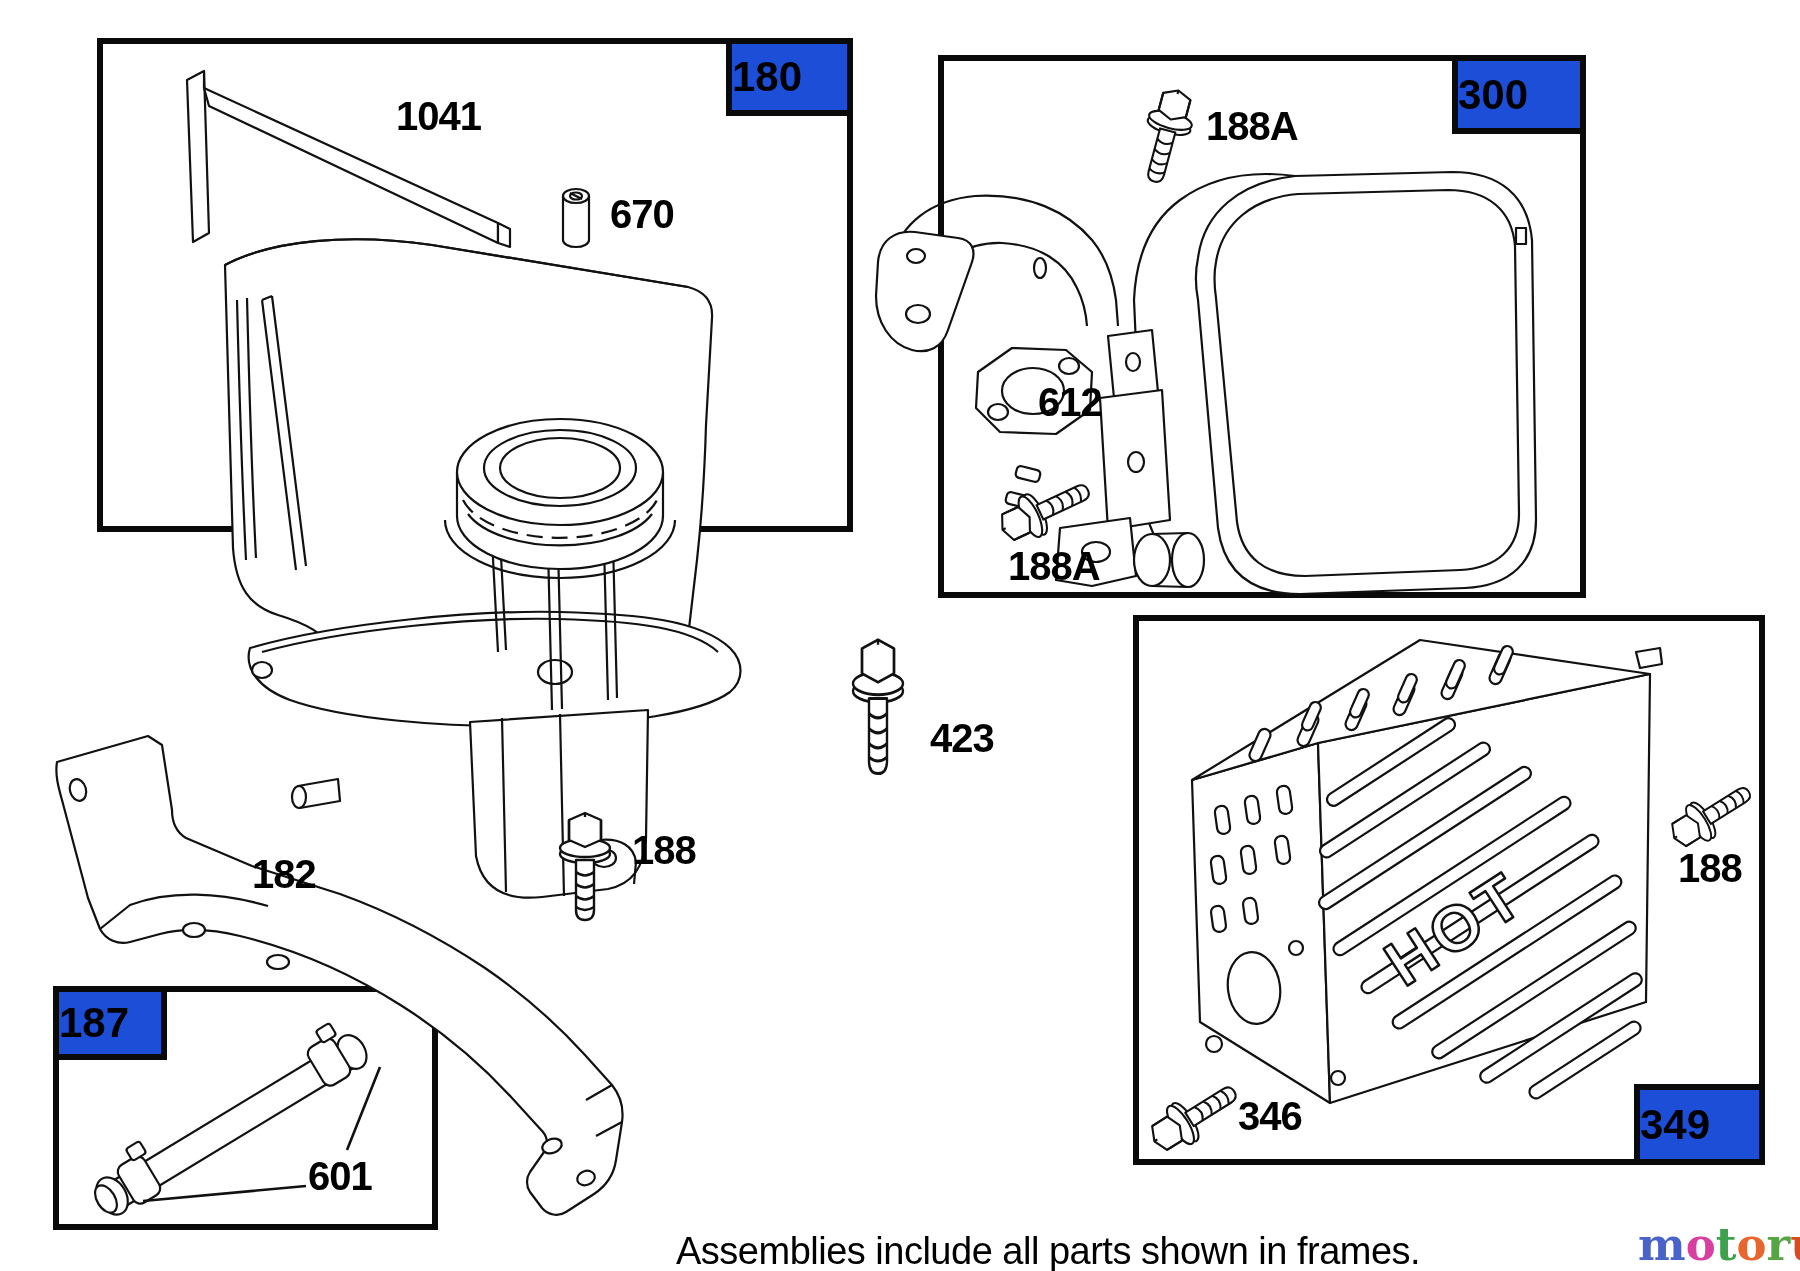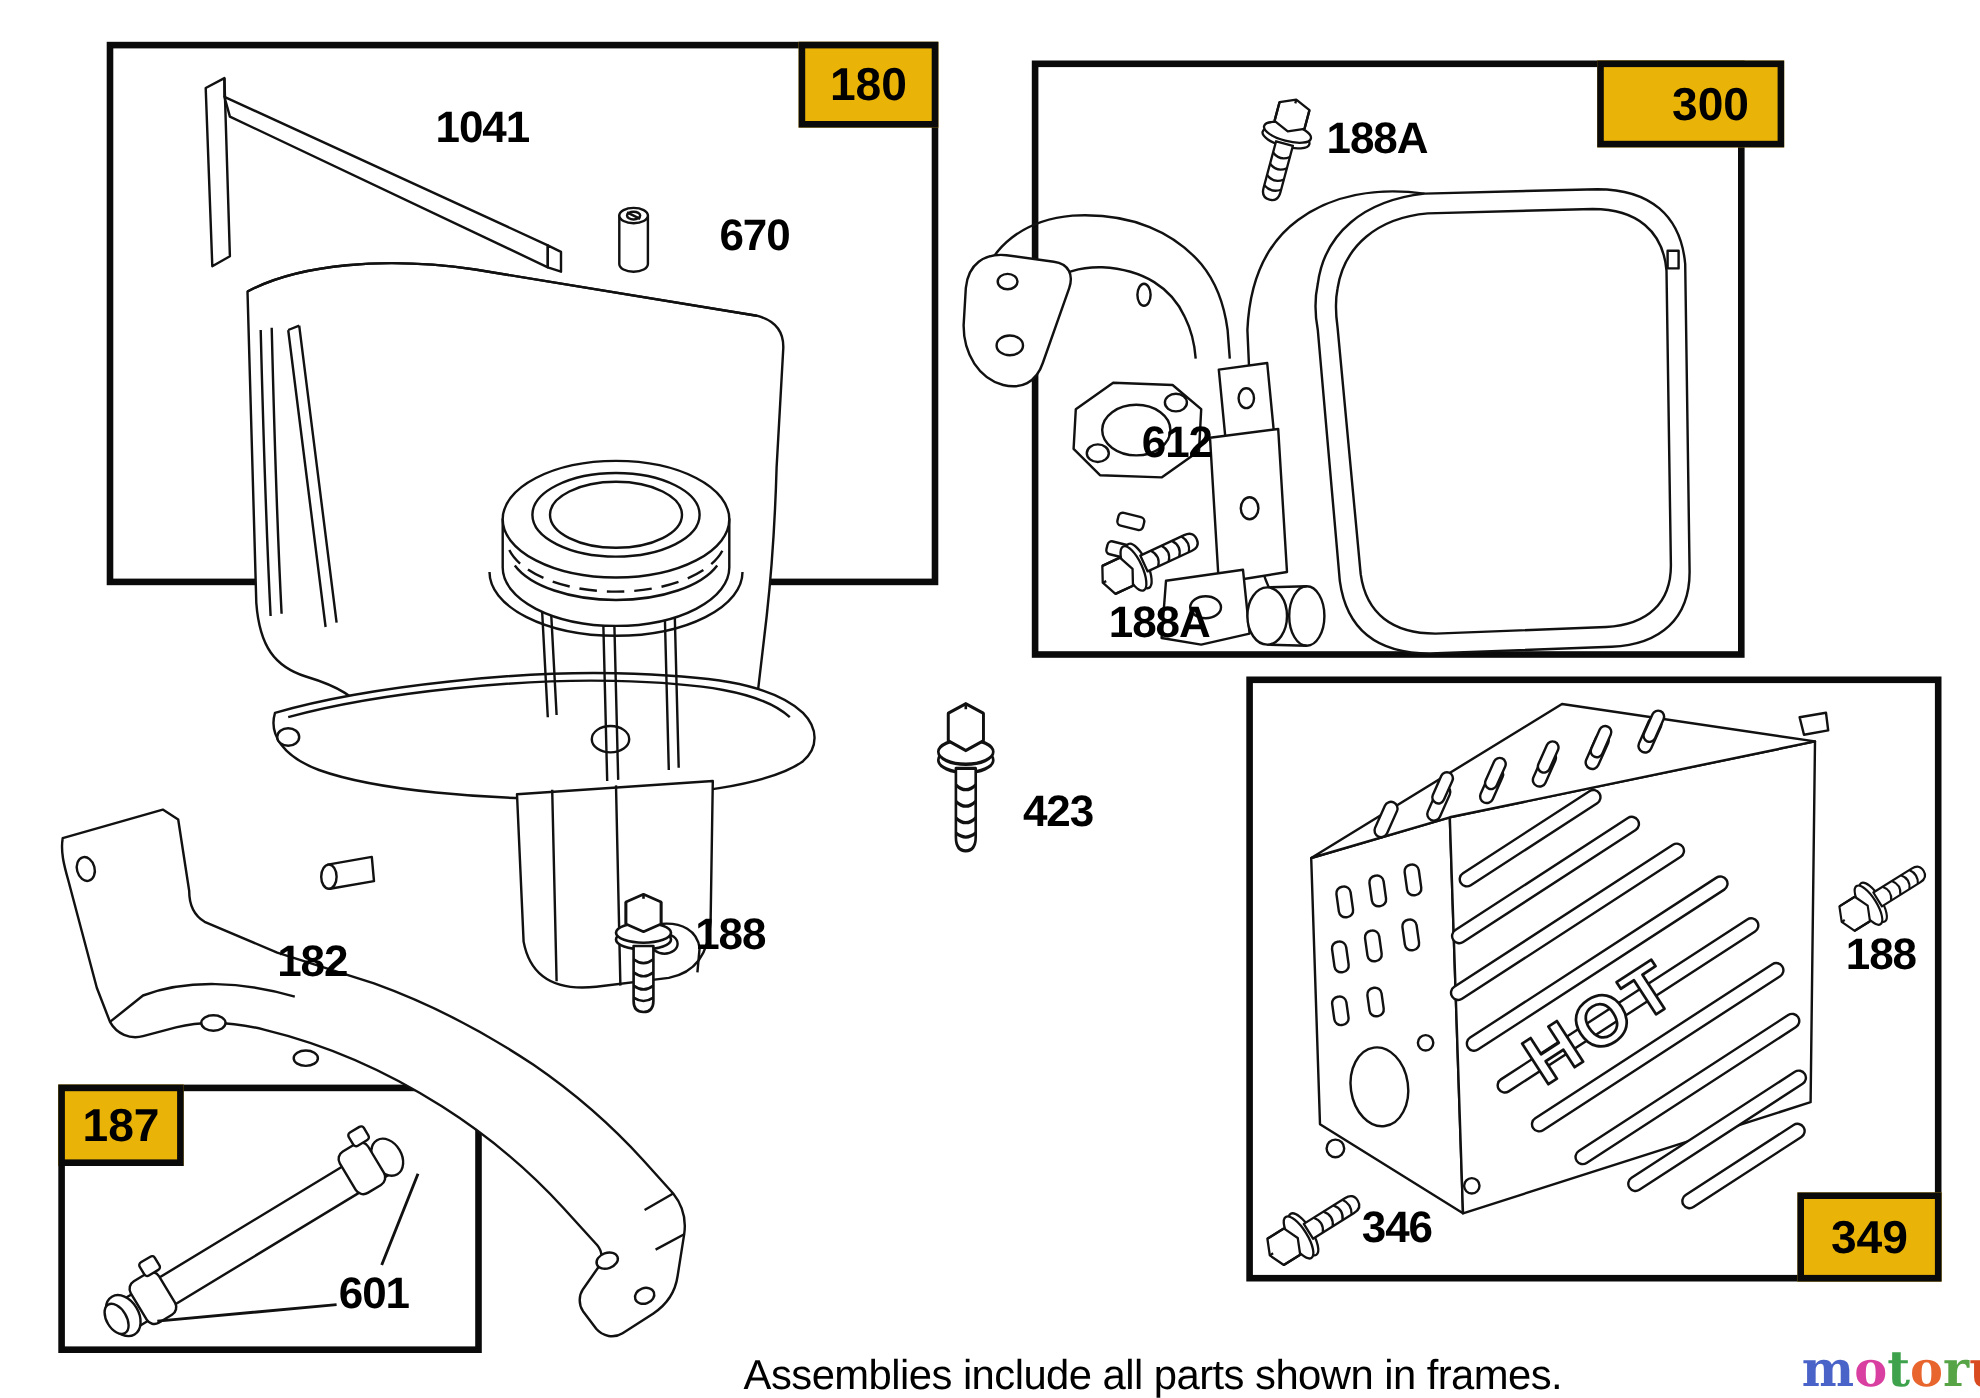--- a/index.html
+++ b/index.html
@@ -1,20 +1,20 @@
 <!DOCTYPE html>
 <html><head>
 <meta charset="utf-8">
 <style>
   html,body{margin:0;padding:0;background:#ffffff;}
   .canvas{position:relative;width:1800px;height:1271px;background:#ffffff;overflow:hidden;
           font-family:"Liberation Sans",sans-serif;color:#000;}
   .frame{position:absolute;border:6px solid #0a0a0a;background:transparent;}
-  .tag{position:absolute;border:6px solid #0a0a0a;background:#eab308;display:flex;
-       align-items:center;justify-content:center;font-weight:bold;font-size:42px;z-index:6;}
+  .tag{position:absolute;border:6px solid #0a0a0a;background:#1d4ed8;display:flex;
+       align-items:center;font-weight:bold;font-size:42px;z-index:6;}
   .plabel{position:absolute;font-weight:bold;font-size:40px;letter-spacing:-1px;z-index:7;white-space:nowrap;}
   .caption{position:absolute;left:676px;top:1210px;font-weight:normal;font-size:38px;letter-spacing:-0.5px;z-index:7;margin-top:20px;}
   .artwork{position:absolute;left:0;top:0;z-index:4;}
   .logo{position:absolute;left:1638px;top:1222px;z-index:8;font-family:"DejaVu Serif",serif;
         font-weight:bold;font-size:45px;line-height:1;white-space:nowrap;}
 </style>
 </head>
 <body>
 
 <div class="canvas">
@@ -205,32 +205,32 @@
     <use href="#boltsym" transform="translate(585,850)"></use>
     <use href="#boltsym" transform="translate(1170,122) rotate(15) scale(0.88)"></use>
     <use href="#boltsym" transform="translate(1032,516) rotate(-115) scale(0.88)"></use>
     <use href="#boltsym" transform="translate(1182,1124) rotate(-122) scale(0.88)"></use>
     <use href="#boltsym" transform="translate(1700,822) rotate(-122) scale(0.82)"></use>
   </svg>
 
   <div class="tag" style="left:726px;top:38px;width:115px;height:66px;">
       <span>180</span>
     </div>
-  <div class="tag" style="left:1452px;top:55px;width:122px;height:67px;padding-left:36px;">
+  <div class="tag" style="left:1452px;top:55px;width:122px;height:67px;">
       <span>300</span>
     </div>
   <div class="tag" style="left:1634px;top:1084px;width:119px;height:69px;">
       <span>349</span>
     </div>
   <div class="tag" style="left:53px;top:986px;width:102px;height:62px;">
       <span>187</span>
     </div>
 
   <div class="plabel" style="left:360px;top:94px;margin-left:36px;">1041</div>
-  <div class="plabel" style="left:610px;top:192px;margin-left:44px;">670</div>
+  <div class="plabel" style="left:610px;top:192px;">670</div>
   <div class="plabel" style="left:930px;top:716px;" data_bind="">423</div>
   <div class="plabel" style="left:632px;top:828px;">188</div>
   <div class="plabel" style="left:252px;top:852px;">182</div>
   <div class="plabel" style="left:308px;top:1154px;">601</div>
   <div class="plabel" style="left:1206px;top:104px;">188A</div>
   <div class="plabel" style="left:1038px;top:380px;">612</div>
   <div class="plabel" style="left:1008px;top:544px;">188A</div>
   <div class="plabel" style="left:1238px;top:1094px;">346</div>
   <div class="plabel" style="left:1678px;top:846px;">188</div>
 

